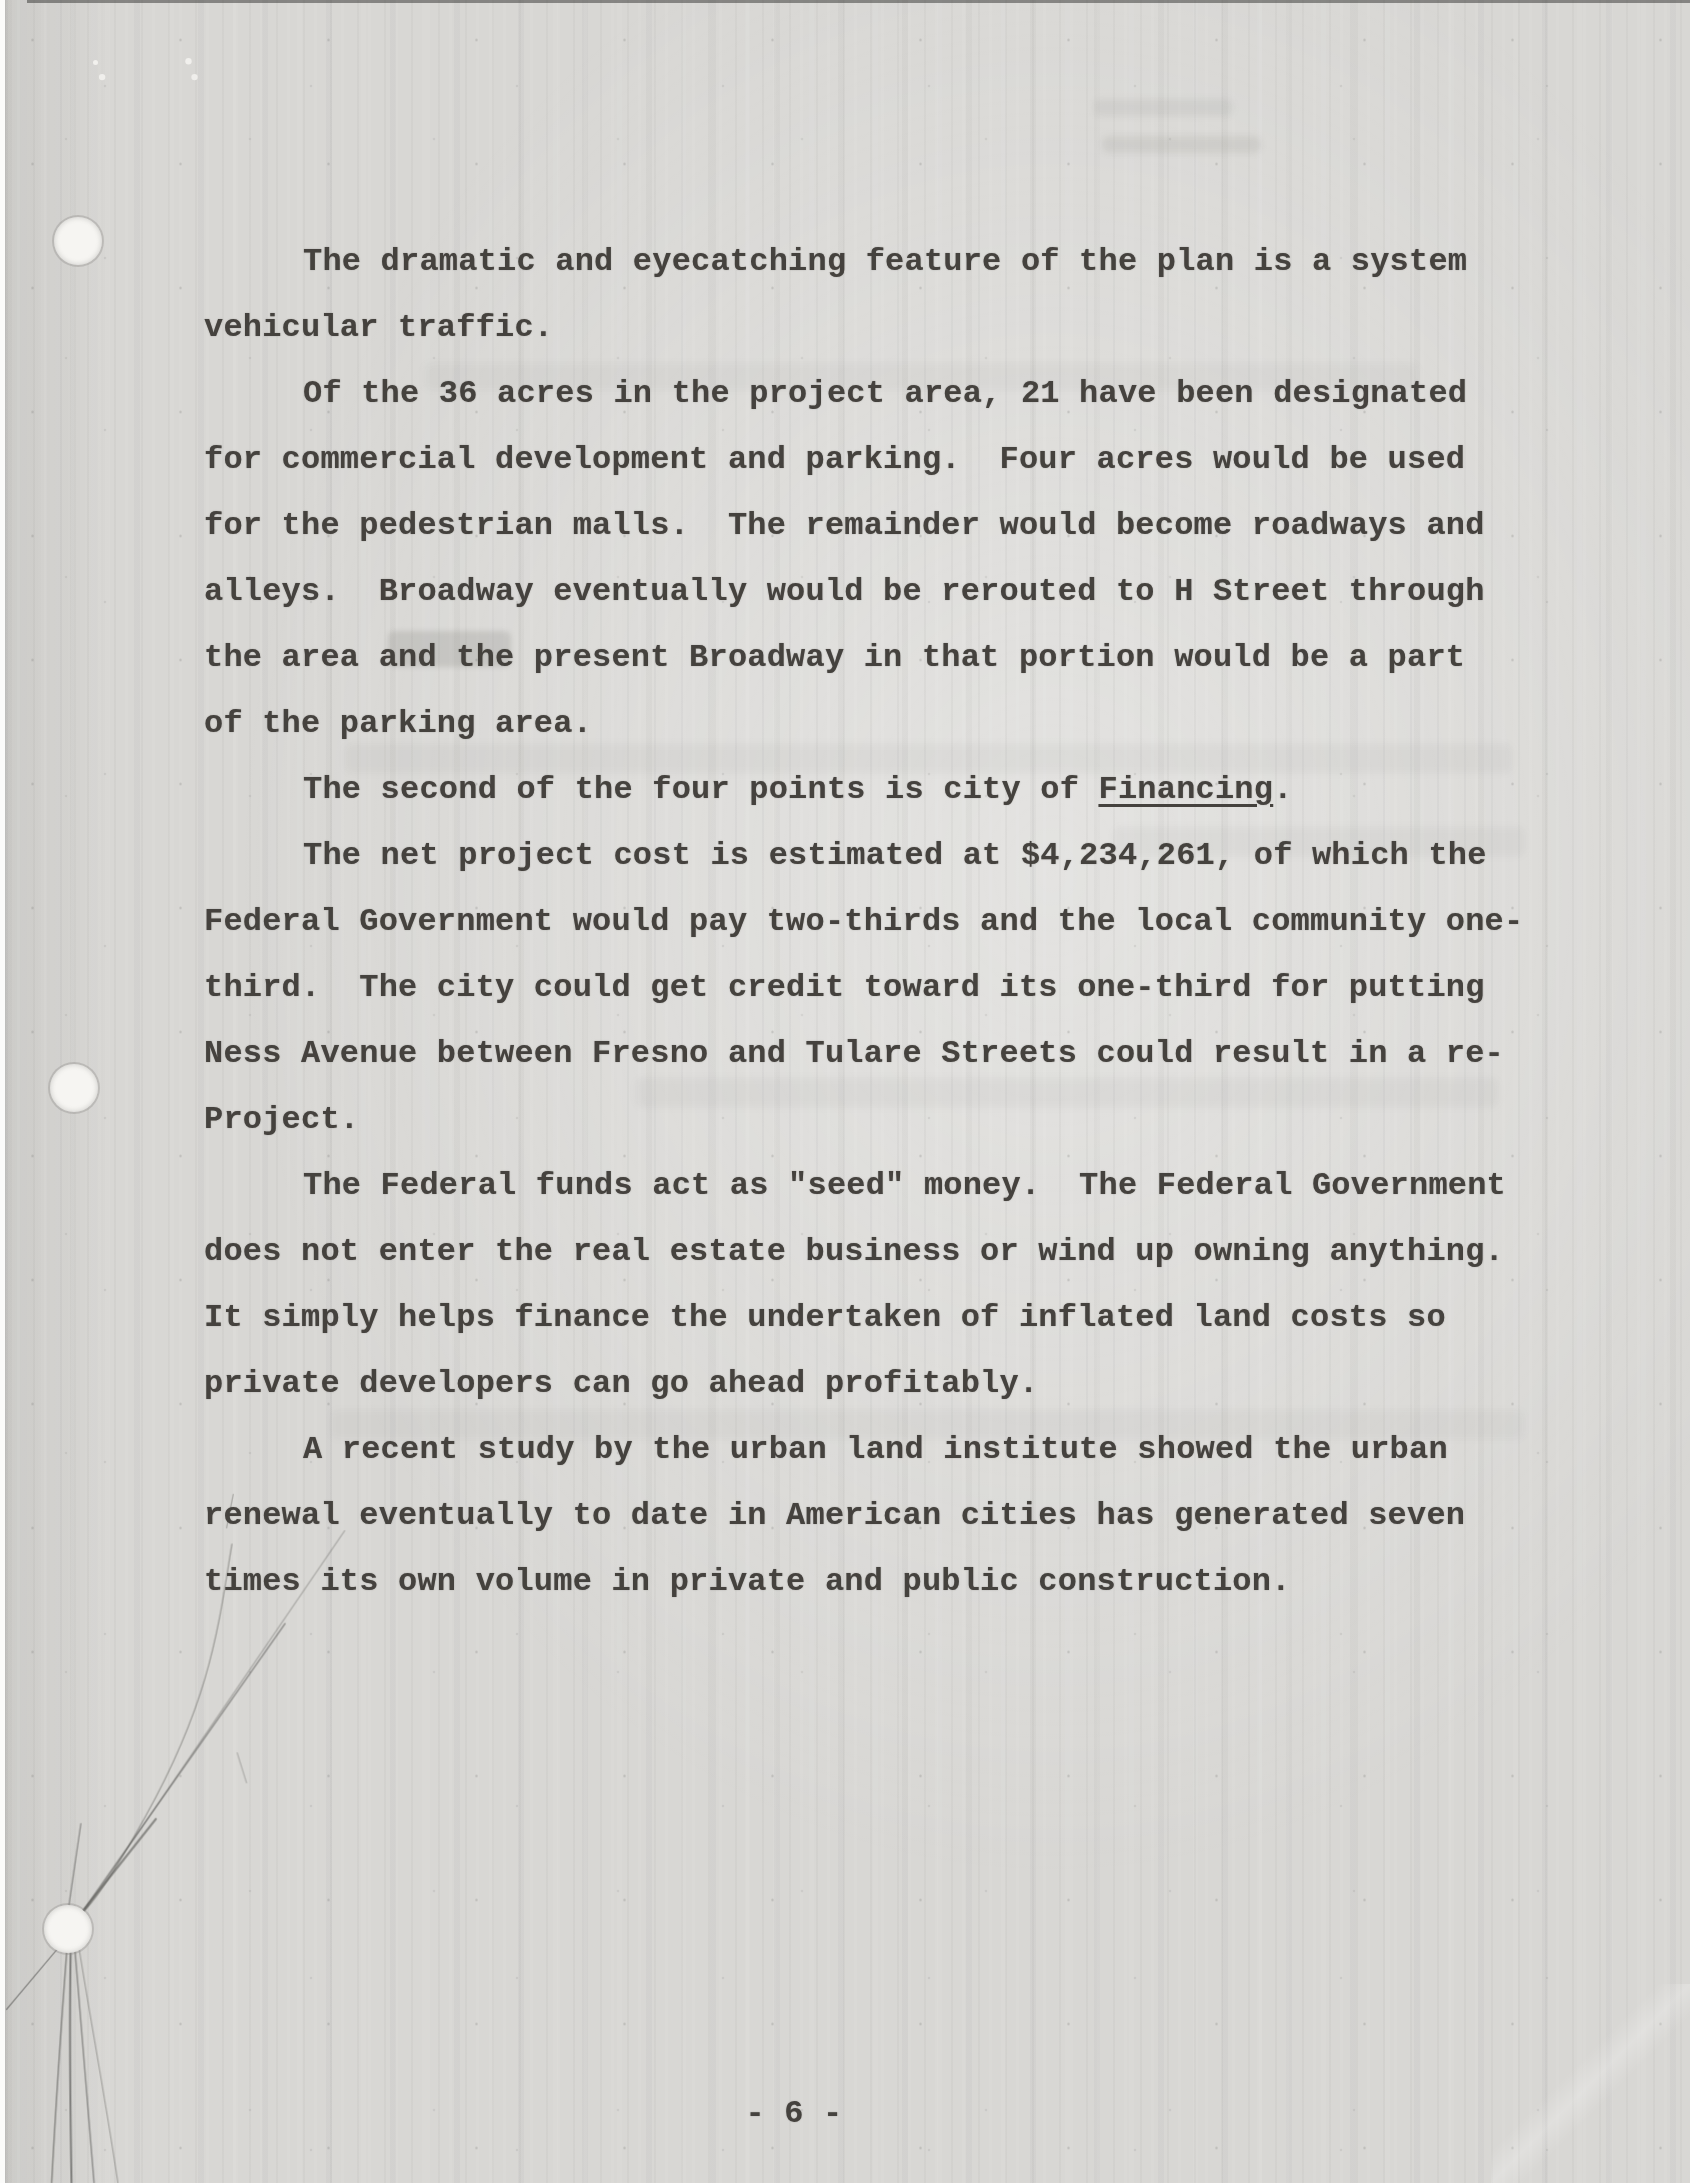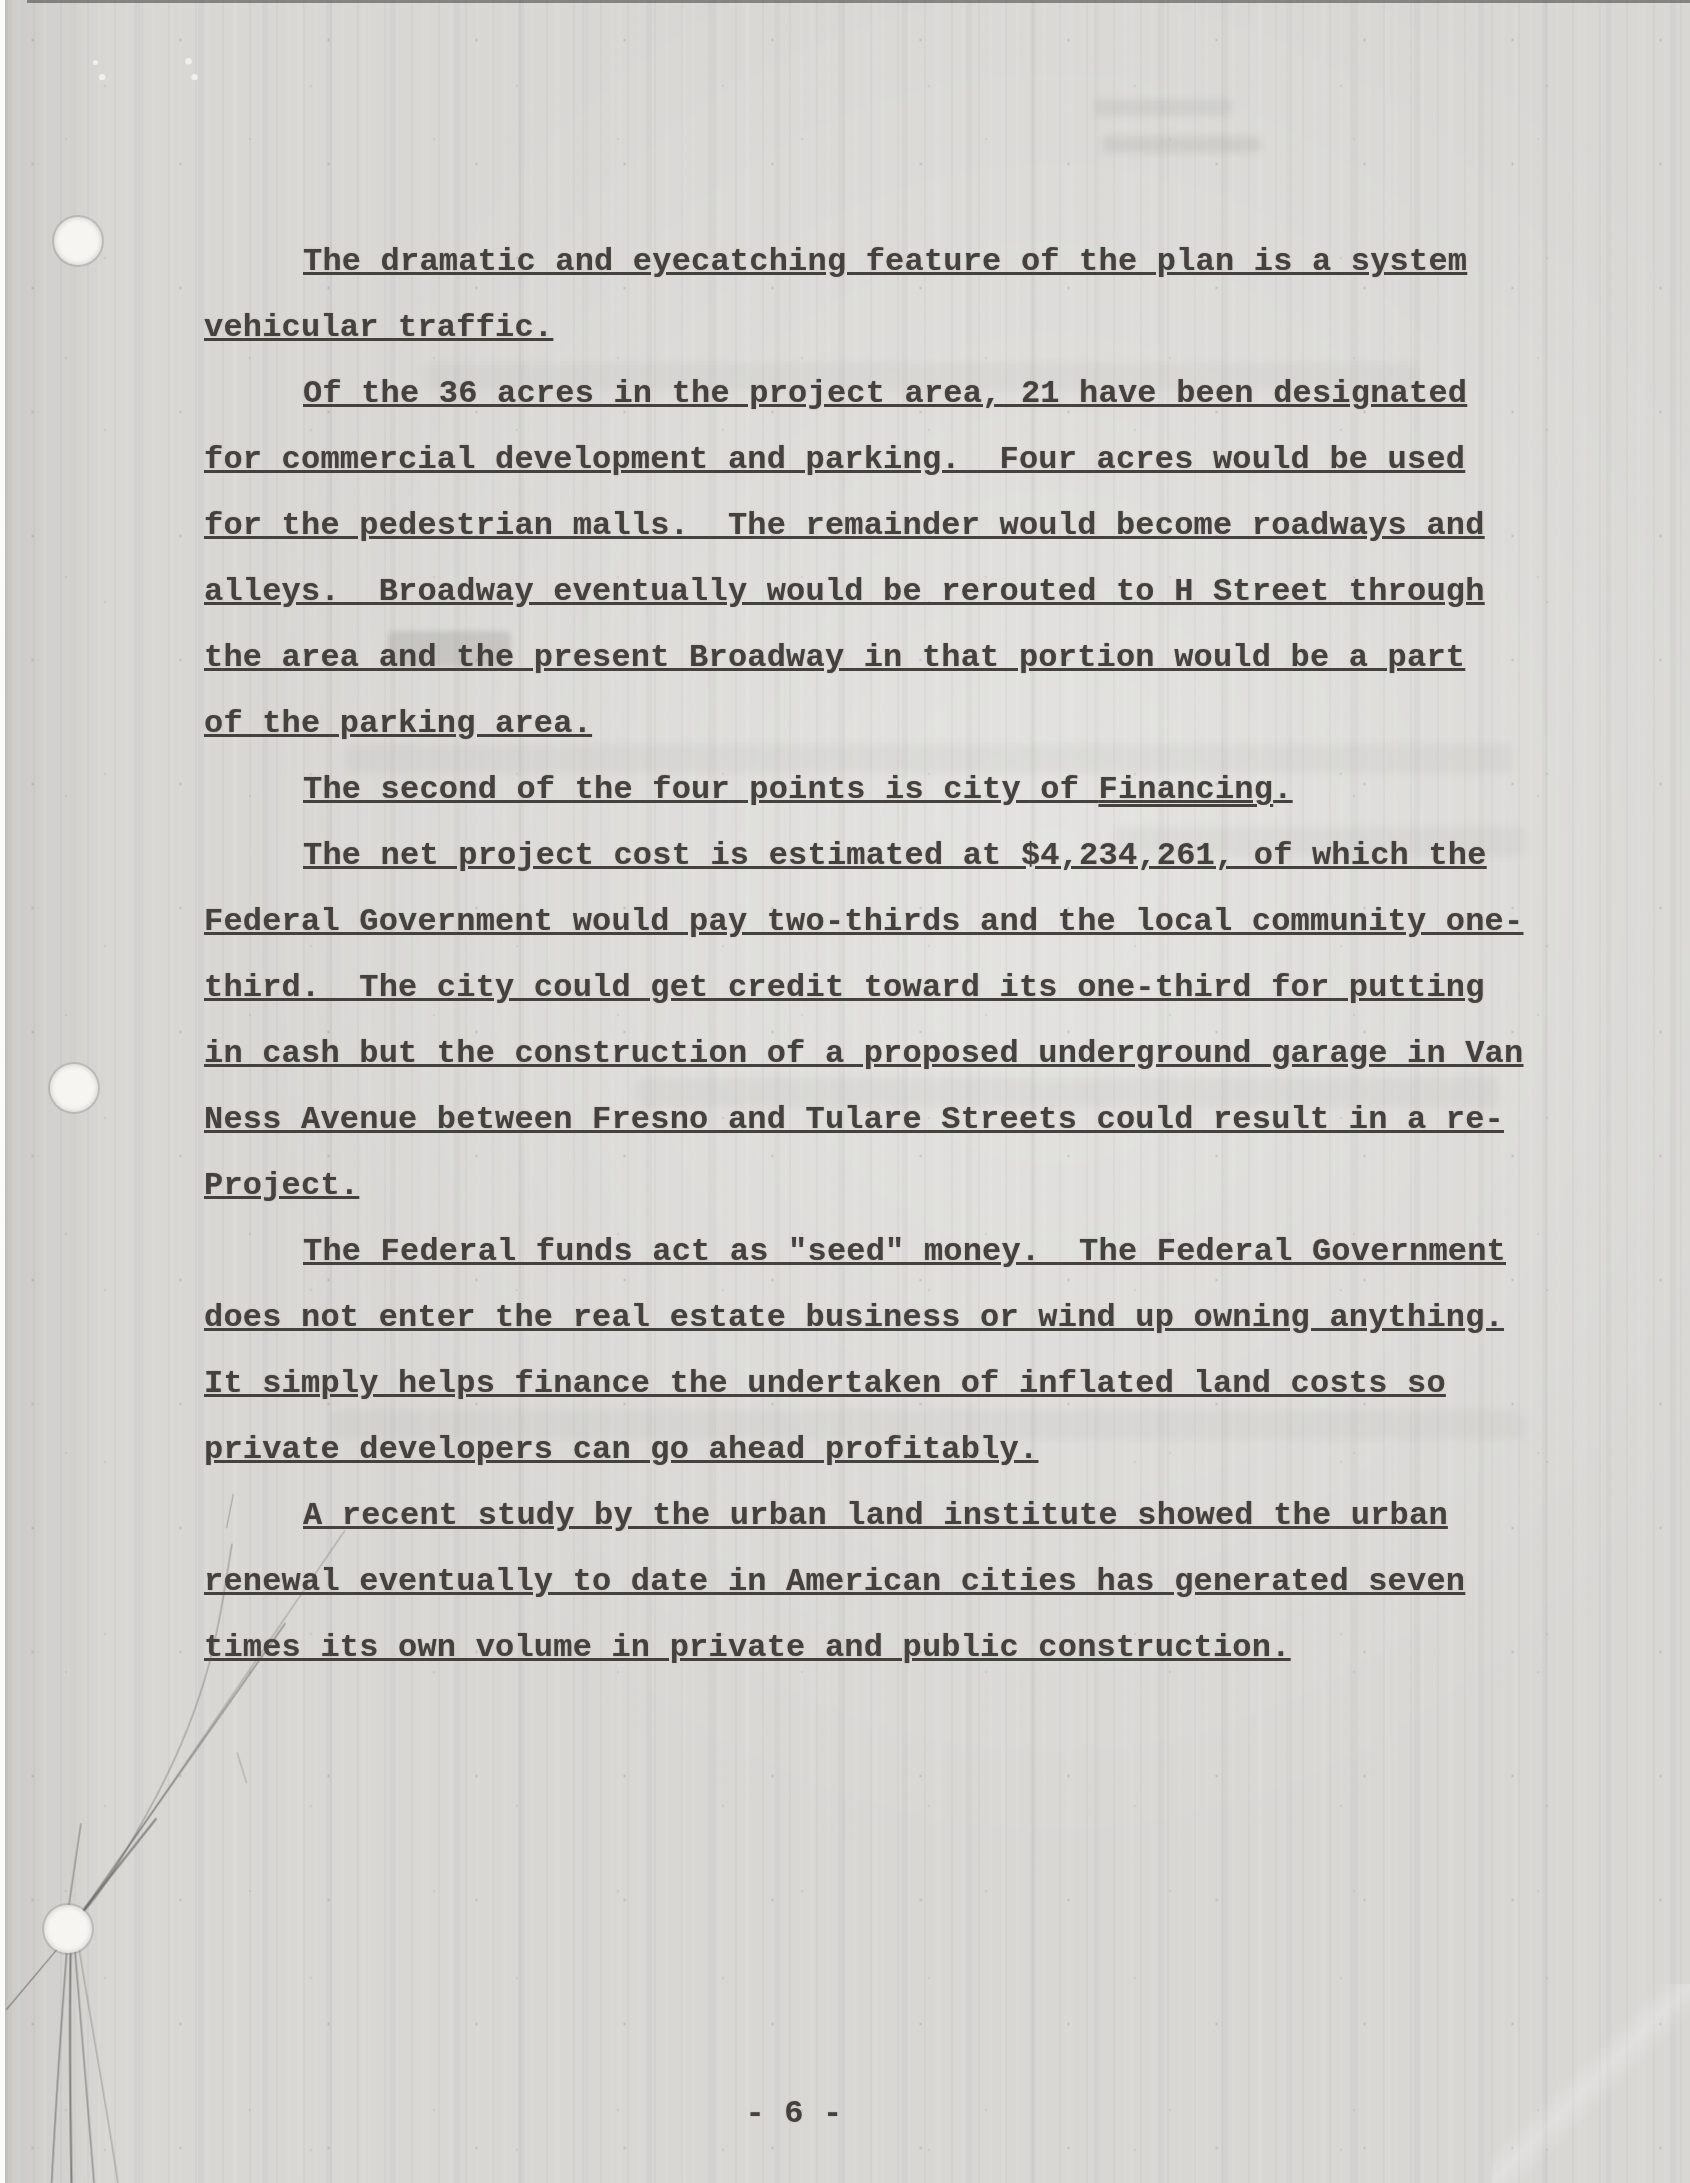--- a/index.html
+++ b/index.html
@@ -51,21 +51,20 @@
   }
   .line {
     height: 66px;
     line-height: 66px;
     font-size: 32px;
     font-weight: 700;
     letter-spacing: 0.2px;
     color: #45423e;
     white-space: pre;
     text-shadow: 0 0 1.3px rgba(69,66,62,0.45);
-    text-decoration: underline;
   }
   .line.indent { padding-left: 99px; }
   .u {
     text-decoration: underline;
     text-decoration-thickness: 2.7px;
     text-underline-offset: 6px;
   }
   .page-num {
     position: absolute;
     left: 204px; top: 2081px;
@@ -136,21 +135,20 @@
       <div class="line indent">Of the 36 acres in the project area, 21 have been designated</div>
       <div class="line">for commercial development and parking.  Four acres would be used</div>
       <div class="line">for the pedestrian malls.  The remainder would become roadways and</div>
       <div class="line">alleys.  Broadway eventually would be rerouted to H Street through</div>
       <div class="line">the area and the present Broadway in that portion would be a part</div>
       <div class="line">of the parking area.</div>
       <div class="line indent"><span>The second of the four points is city of </span><span class="u">Financing</span><span>.</span></div>
       <div class="line indent">The net project cost is estimated at $4,234,261, of which the</div>
       <div class="line">Federal Government would pay two-thirds and the local community one-</div>
       <div class="line">third.  The city could get credit toward its one-third for putting</div>
-      <div class="line">in cash but the construction of a proposed underground garage in Van</div>
       <div class="line">Ness Avenue between Fresno and Tulare Streets could result in a re-</div>
       <div class="line">Project.</div>
       <div class="line indent">The Federal funds act as "seed" money.  The Federal Government</div>
       <div class="line">does not enter the real estate business or wind up owning anything.</div>
       <div class="line">It simply helps finance the undertaken of inflated land costs so</div>
       <div class="line">private developers can go ahead profitably.</div>
       <div class="line indent">A recent study by the urban land institute showed the urban</div>
       <div class="line">renewal eventually to date in American cities has generated seven</div>
       <div class="line">times its own volume in private and public construction.</div>
     </div>

